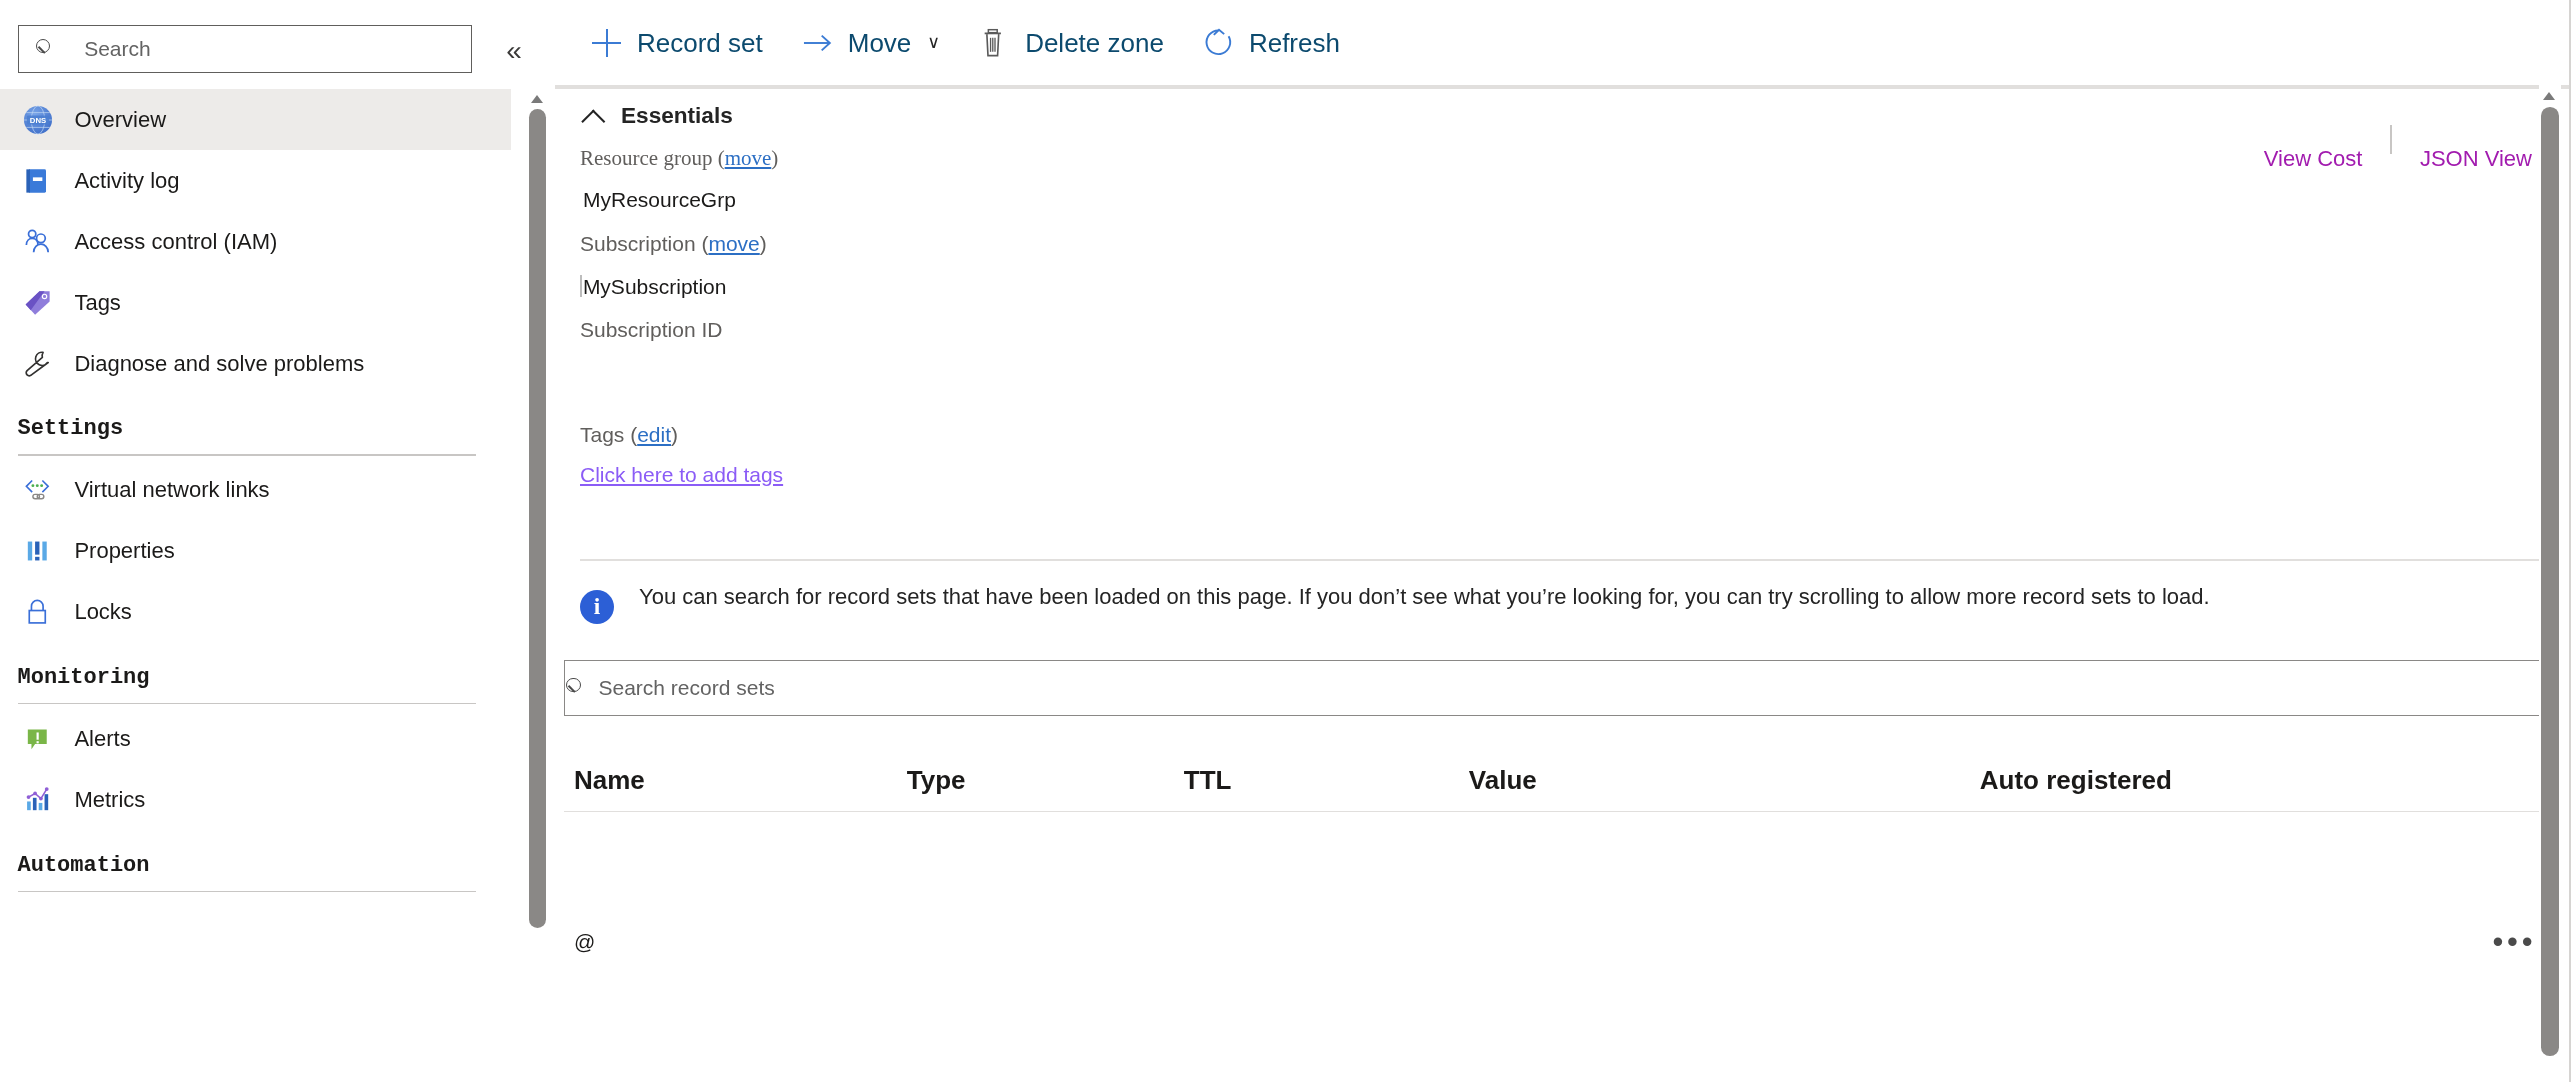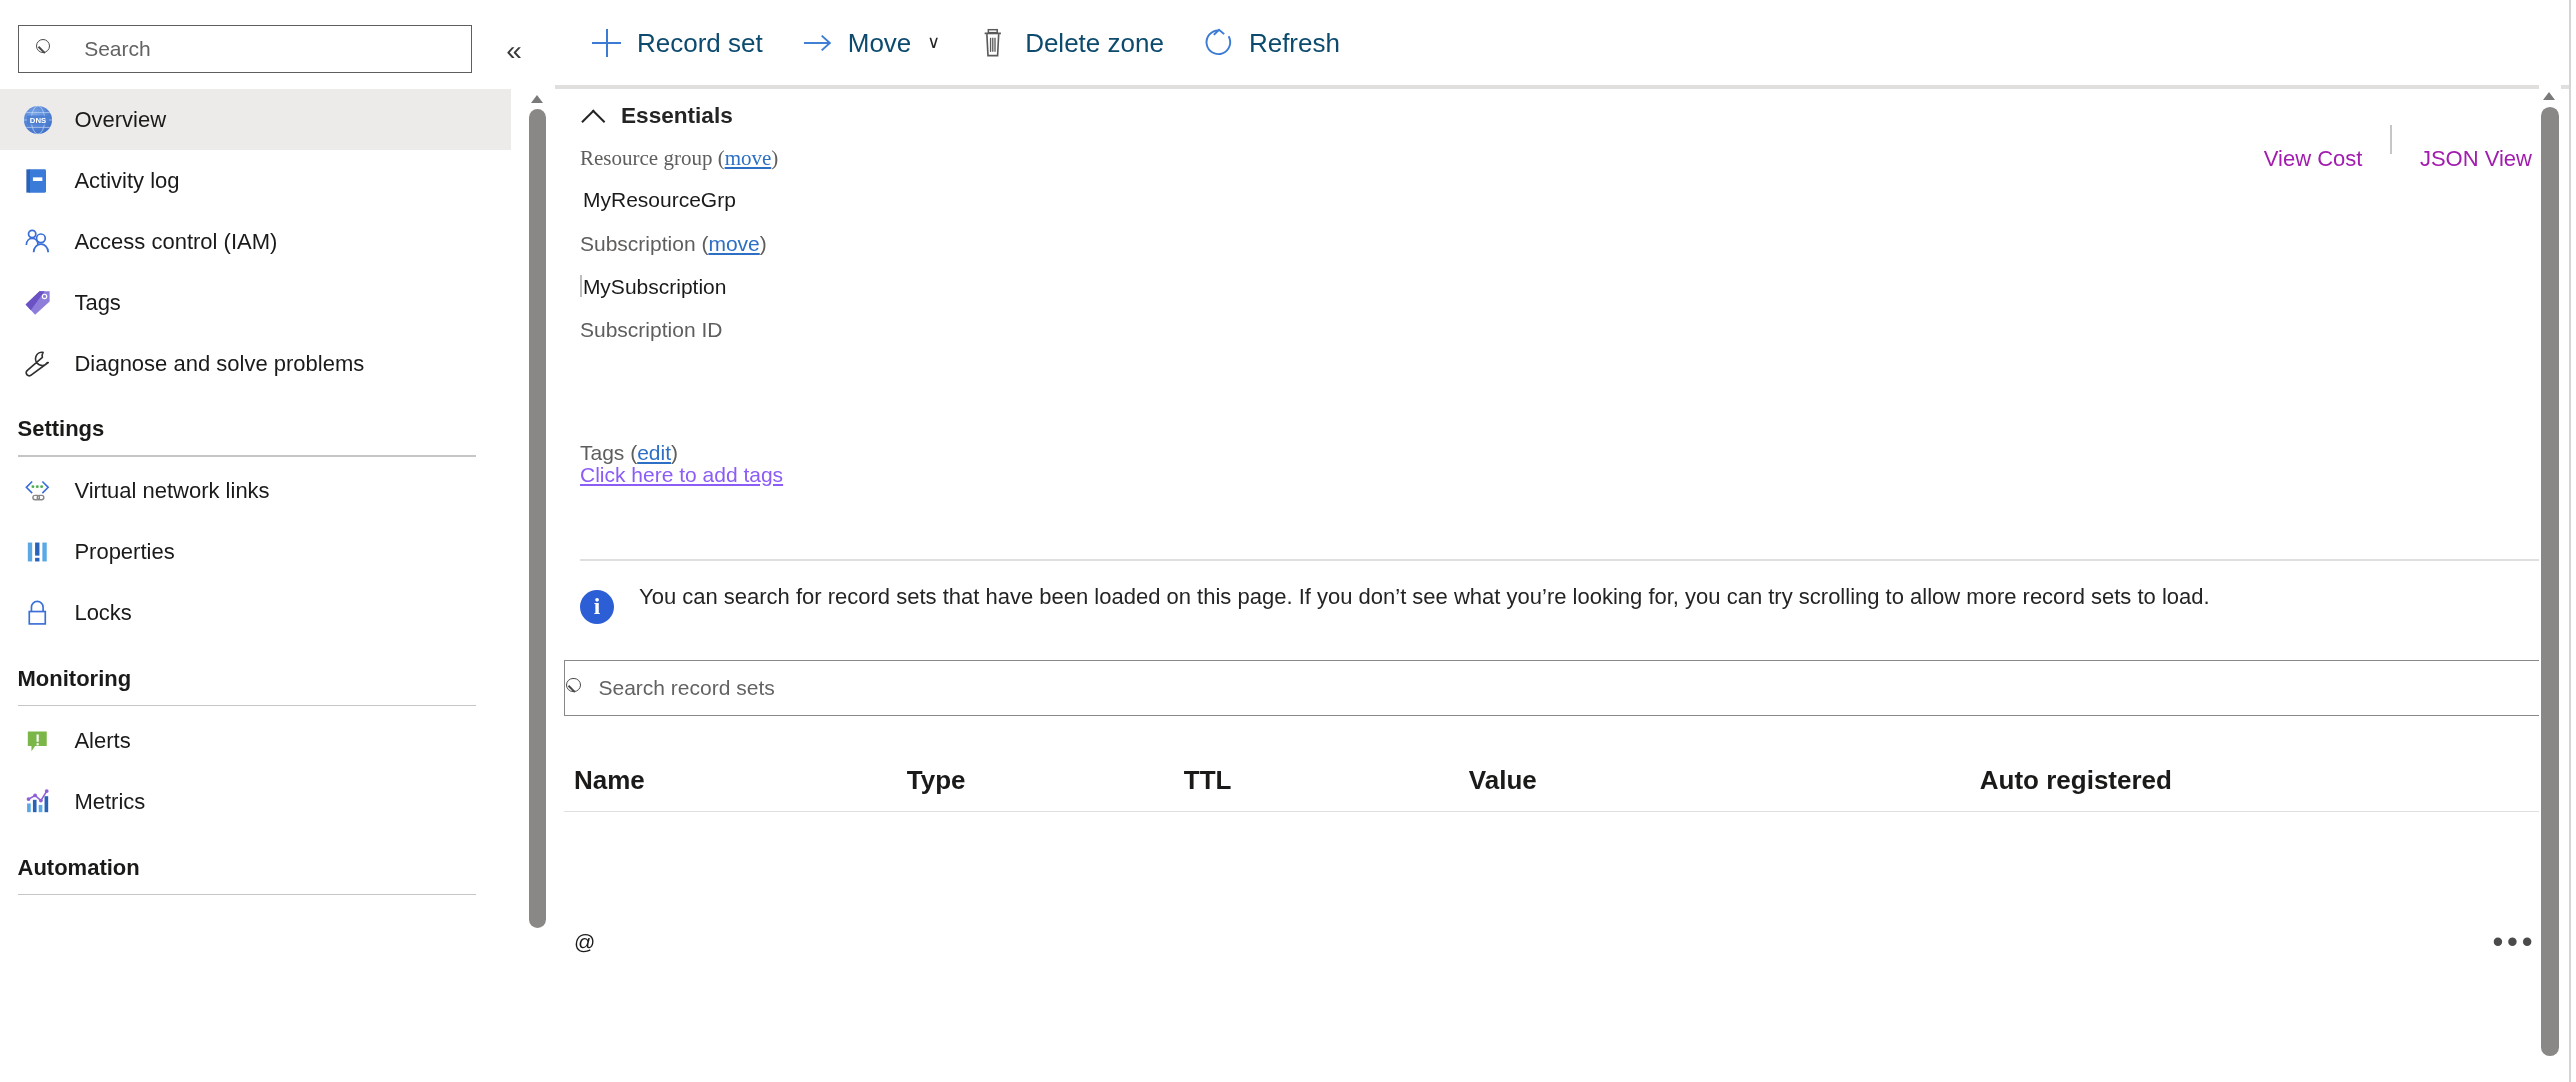--- a/index.html
+++ b/index.html
@@ -112,20 +112,21 @@
   }
   .nav-group {
     padding-left: 17.5px;
     padding-top: 22px;
     padding-bottom: 4.4px;
   }
   .nav-group-title {
     font-size: 22px;
     font-weight: bold;
     color: #1b1a19;
+    font-family: Liberation Mono, monospace;
   }
   .nav-group-rule {
     margin-top: 13px;
     margin-right: 35px;
     height: 1.5px;
     background: #c8c6c4;
   }
 
   
   #sb-scroll {
@@ -665,21 +666,21 @@
     <div class="prop-label" style="left:25px; top:232px;">
       <span>Subscription (</span><span class="inline-link">move</span><span>)</span>
     </div>
     <div class="prop-value" style="left:25px; top:275px;">
       <span class="caret-artifact"></span><span>MySubscription</span>
     </div>
 
     <div class="prop-label" style="left:25px; top:318px;">Subscription ID</div>
     <div class="prop-value" style="left:28px; top:361px;"></div>
 
-    <div class="prop-label" style="left:25px; top:441px;">
+    <div class="prop-label" style="left:25px; top:423px;">
       <span>Tags (</span><span class="inline-link">edit</span><span>)</span>
     </div>
     <div class="addtags-link" style="left:25px; top:463px;">Click here to add tags</div>
 
     <div id="ess-bottom-rule"></div>
 
     <div id="info-banner">
       <span id="info-ico">i</span>
       <span id="info-text">You can search for record sets that have been loaded on this page. If you don’t see what you’re looking for, you can try scrolling to allow more record sets to load.</span>
     </div>

